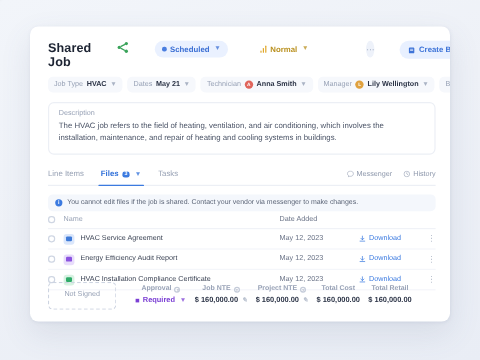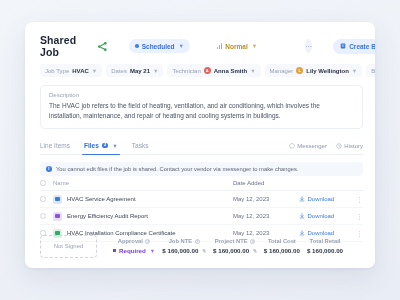--- a/index.html
+++ b/index.html
@@ -35,21 +35,21 @@
     left: 25px; top: 22px;
     width: 350px; height: 246px;
     background: #ffffff;
     border-radius: 7px;
     box-shadow: 0 10px 26px rgba(80,95,130,.12), 0 1px 3px rgba(80,95,130,.08);
     overflow: hidden;
   }
 
   
   .hdr-row {
-    display: flex; align-items: center;
+    display: flex; align-items: flex-start;
     padding: 12px 12px 0 15px;
     gap: 21px;
   }
   .job-title { font-size: 10.5px; font-weight: 700; color: #1d2433; letter-spacing: .1px; }
   .share-ic { display: inline-flex; width: 11px; height: 11px; }
   .chip {
     display: inline-flex; align-items: center; gap: 3px;
     height: 14px; padding: 0 6px;
     border-radius: 8px;
     font-size: 6.5px; font-weight: 600;

